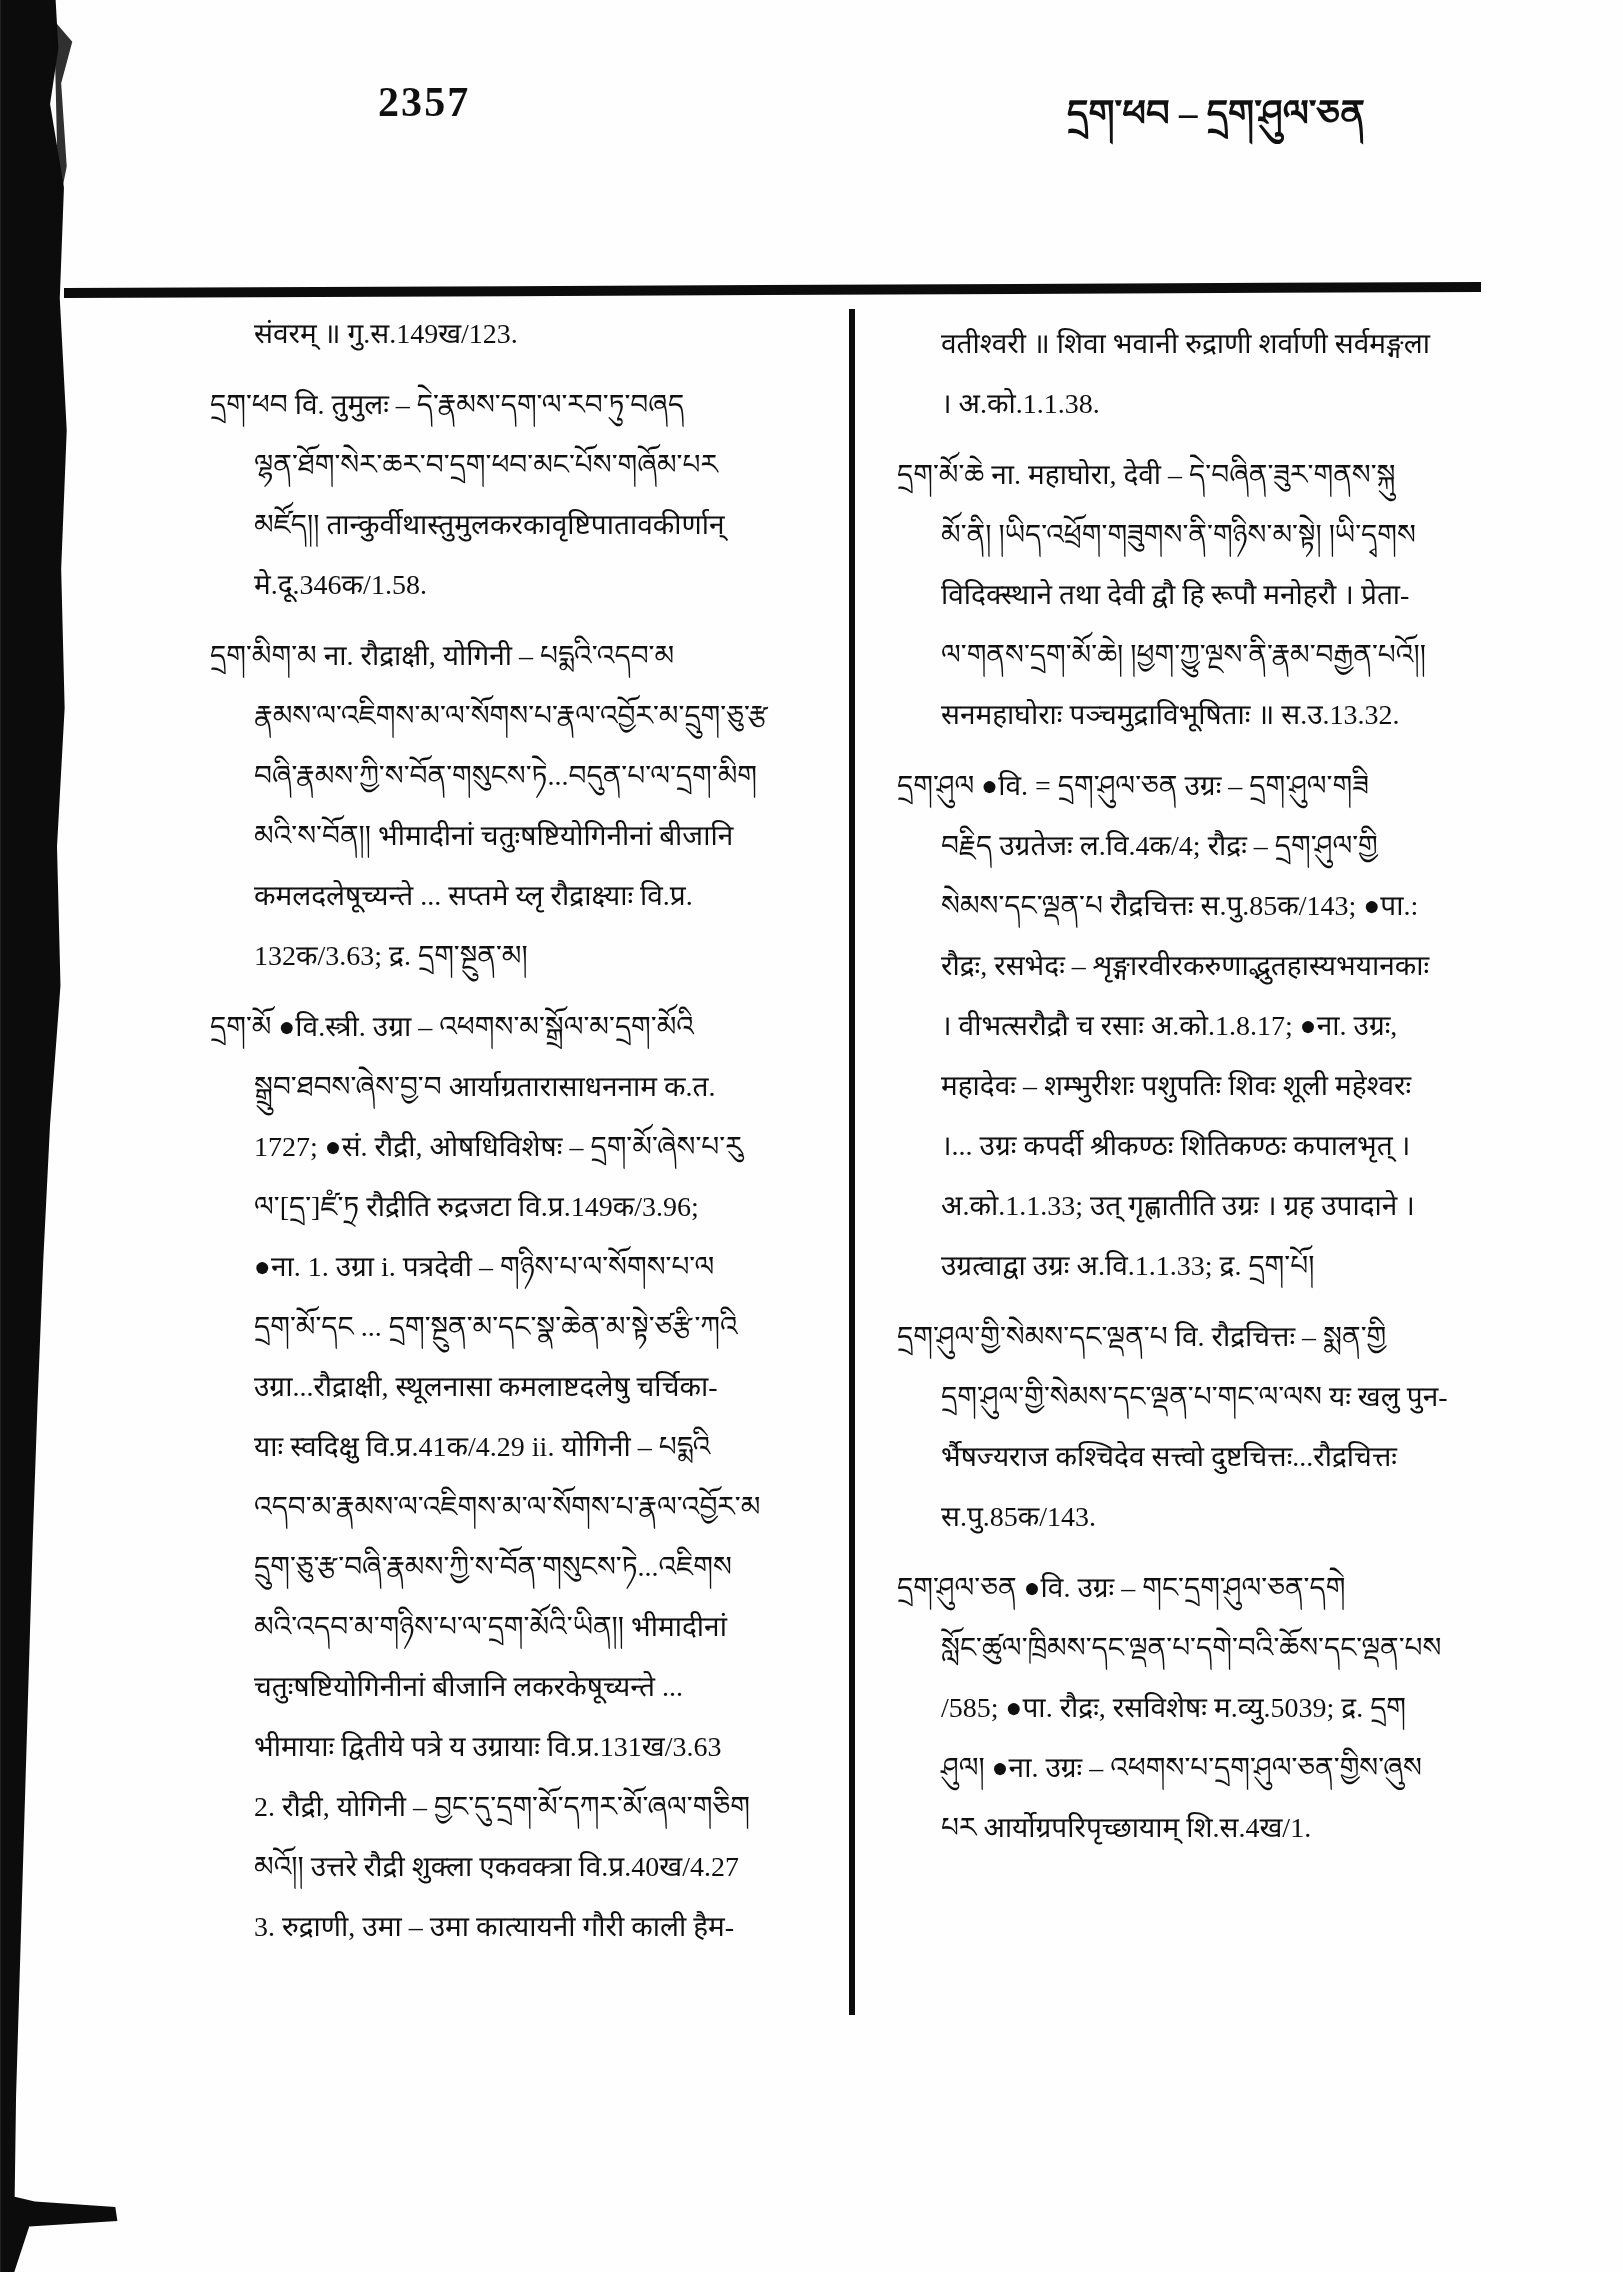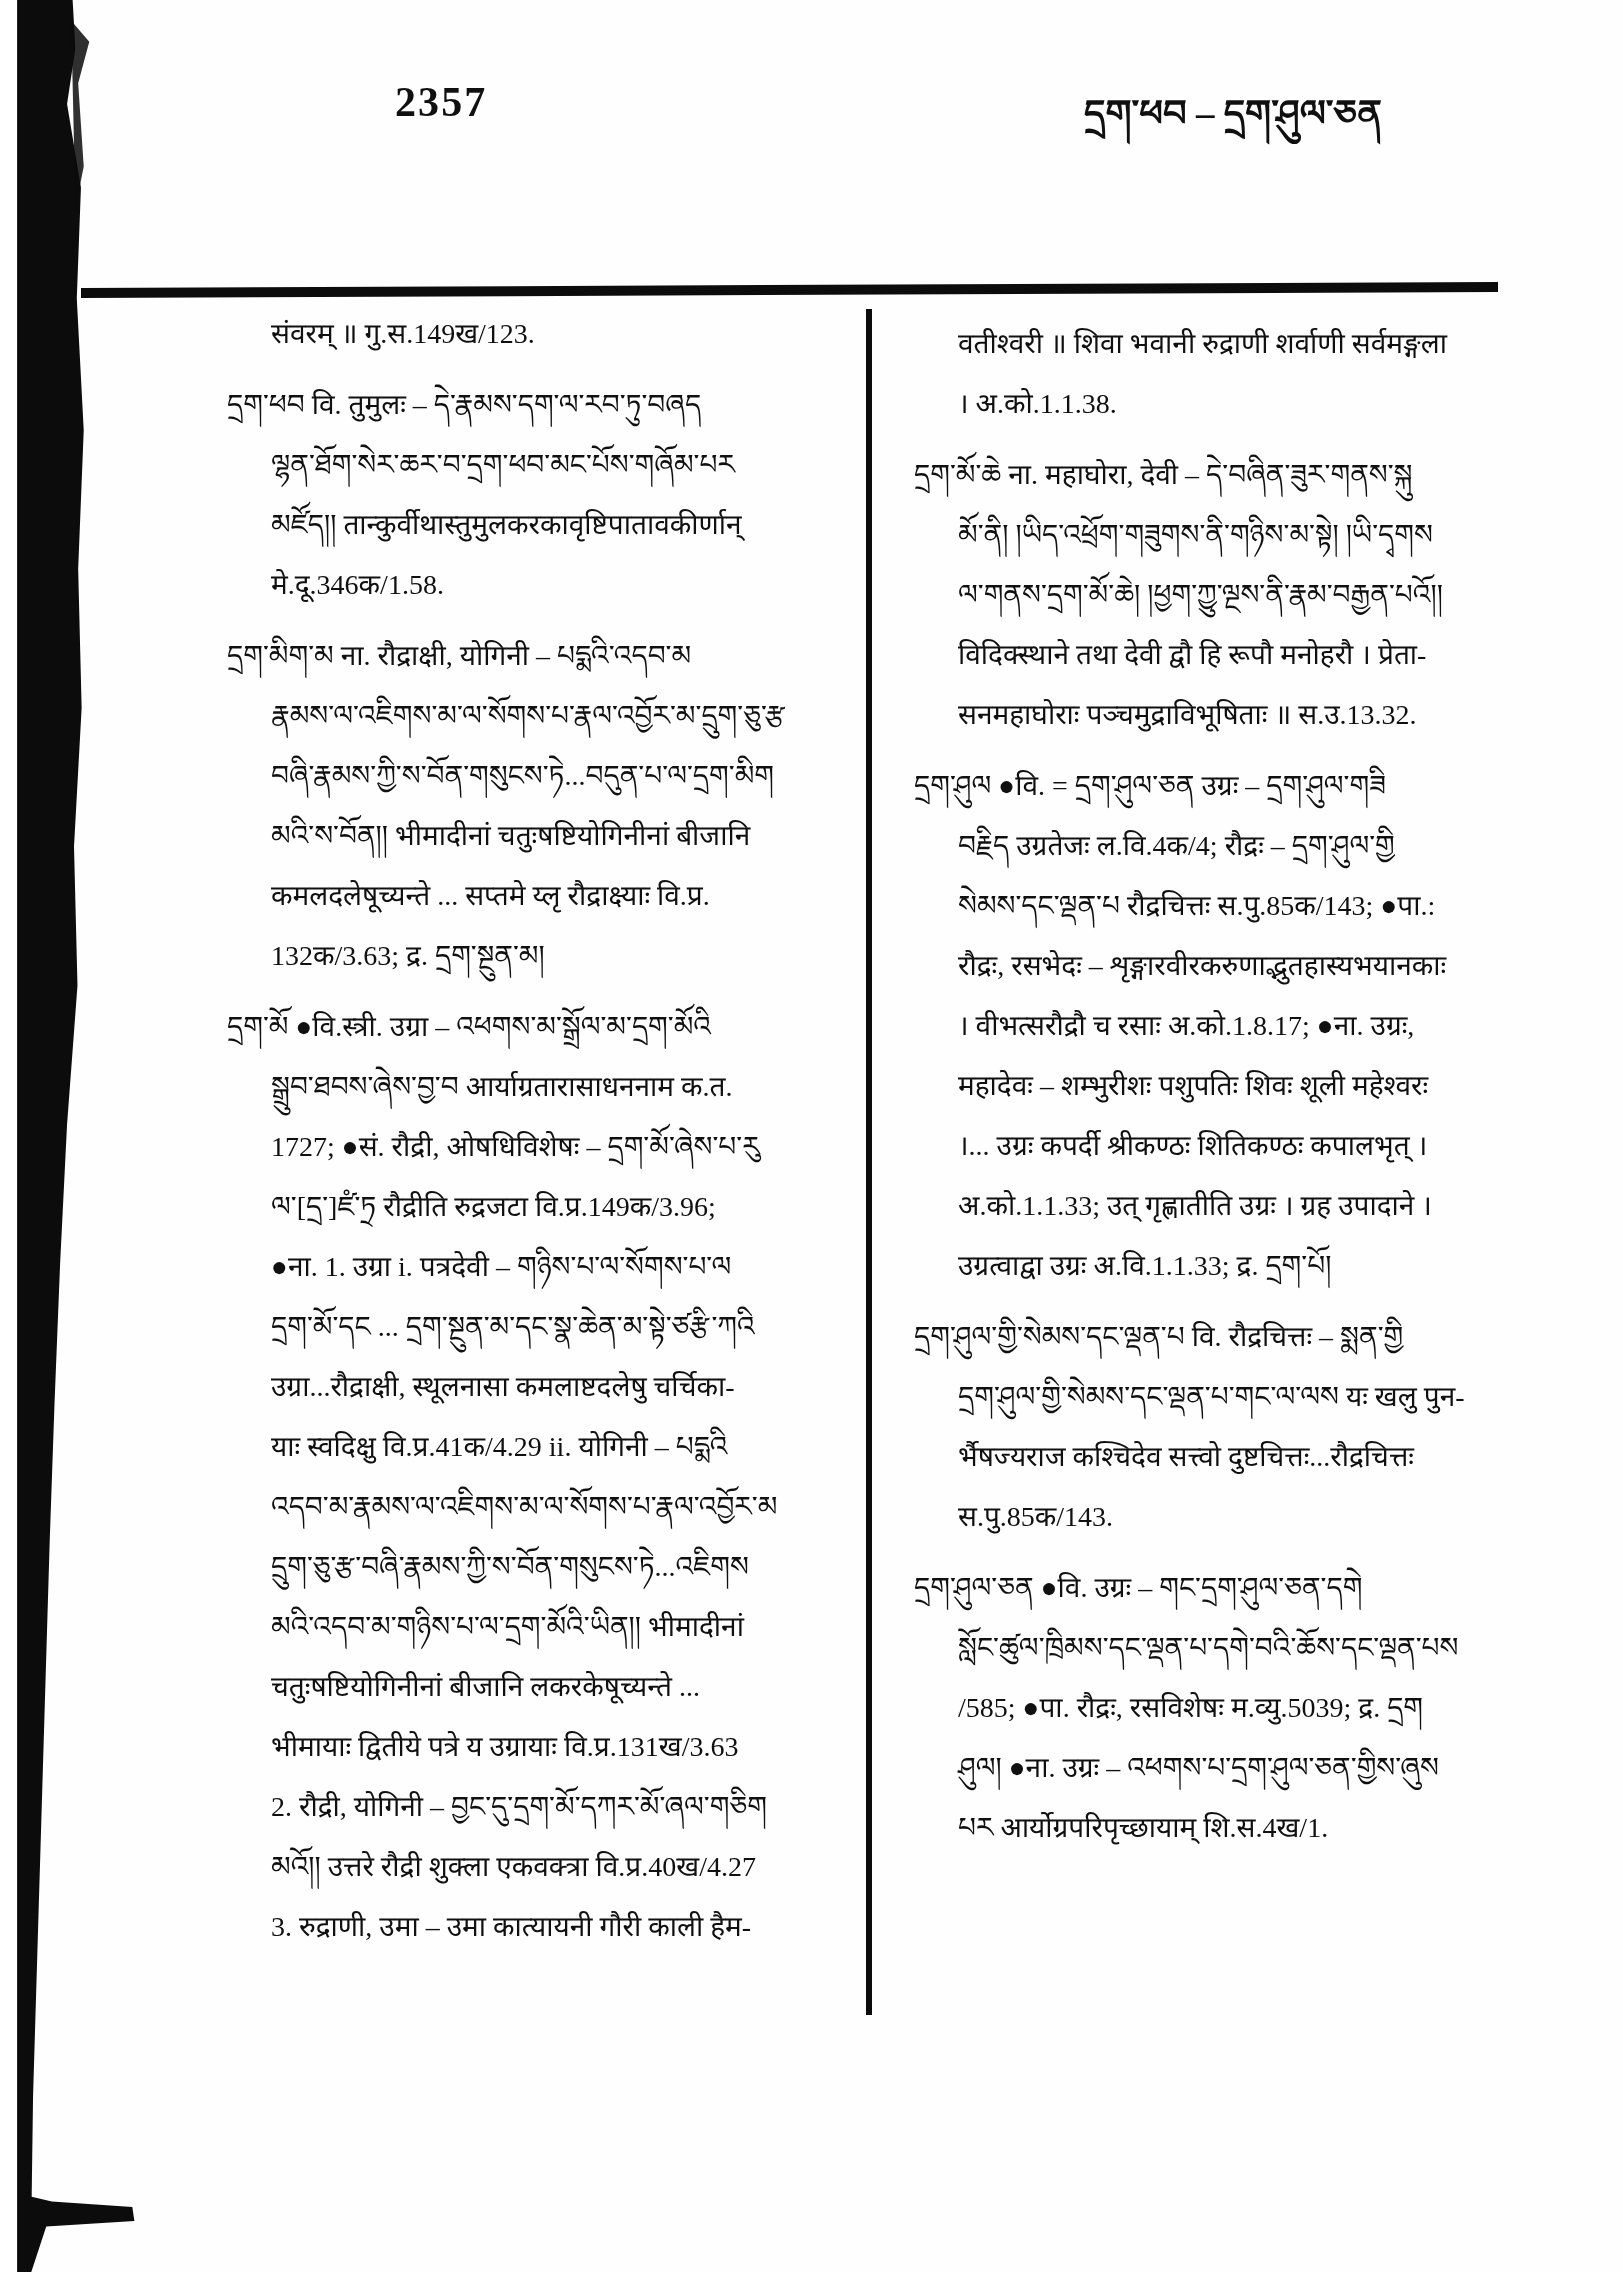--- a/index.html
+++ b/index.html
@@ -2,21 +2,21 @@
 <html style="font-size:11px"><head>
 <meta charset="utf-8">
 <style>
   html,body{margin:0;padding:0;}
   body{
     width:1623px;height:2273px;position:relative;
     background:#ffffff;color:#101010;
     font-family:"Liberation Serif","DejaVu Sans",serif;
     overflow:hidden;
   }
-  .page{position:absolute;inset:0;background:#fefefe;margin-left:17px;}
+  .page{position:absolute;inset:0;background:#fefefe;}
   .edge-svg{position:absolute;left:0;top:0;}
   .pagenum{
     position:absolute;left:378px;top:78px;
     font-size:42px;letter-spacing:2.1px;font-weight:bold;
   }
   .runhead{
     position:absolute;left:1067px;top:72px;
     font-size:37px;font-weight:bold;white-space:nowrap;font-family:Liberation Serif, serif;
   }
   .toprule{
@@ -83,22 +83,22 @@
     <div class="ln cont">2. रौद्री, योगिनी – བྱང་དུ་དྲག་མོ་དཀར་མོ་ཞལ་གཅིག</div>
     <div class="ln cont">མའོ།། उत्तरे रौद्री शुक्ला एकवक्त्रा वि.प्र.40ख/4.27</div>
     <div class="ln cont">3. रुद्राणी, उमा – उमा कात्यायनी गौरी काली हैम-</div>
   </div>
 
   <div class="col col-right">
     <div class="ln cont">वतीश्वरी ॥ शिवा भवानी रुद्राणी शर्वाणी सर्वमङ्गला</div>
     <div class="ln cont">। अ.को.1.1.38.</div>
     <div class="ln entry">དྲག་མོ་ཆེ  ना. महाघोरा, देवी – དེ་བཞིན་ཟུར་གནས་སྐུ</div>
     <div class="ln cont">མོ་ནི། །ཡིད་འཕྲོག་གཟུགས་ནི་གཉིས་མ་སྟེ། །ཡི་དྭགས</div>
+    <div class="ln cont">विदिक्स्थाने तथा देवी द्वौ हि रूपौ मनोहरौ । प्रेता-</div>
     <div class="ln cont">ལ་གནས་དྲག་མོ་ཆེ། །ཕྱག་ཀྱུ་ལྔས་ནི་རྣམ་བརྒྱན་པའོ།།</div>
-    <div class="ln cont">विदिक्स्थाने तथा देवी द्वौ हि रूपौ मनोहरौ । प्रेता-</div>
     <div class="ln cont">सनमहाघोराः पञ्चमुद्राविभूषिताः ॥ स.उ.13.32.</div>
     <div class="ln entry">དྲག་ཤུལ  ●वि. = དྲག་ཤུལ་ཅན  उग्रः – དྲག་ཤུལ་གཟི</div>
     <div class="ln cont">བརྗིད  उग्रतेजः ल.वि.4क/4; रौद्रः – དྲག་ཤུལ་གྱི</div>
     <div class="ln cont">སེམས་དང་ལྡན་པ  रौद्रचित्तः स.पु.85क/143; ●पा.:</div>
     <div class="ln cont">रौद्रः, रसभेदः – शृङ्गारवीरकरुणाद्भुतहास्यभयानकाः</div>
     <div class="ln cont">। वीभत्सरौद्रौ च रसाः अ.को.1.8.17; ●ना. उग्रः,</div>
     <div class="ln cont">महादेवः – शम्भुरीशः पशुपतिः शिवः शूली महेश्वरः</div>
     <div class="ln cont">।... उग्रः कपर्दी श्रीकण्ठः शितिकण्ठः कपालभृत् ।</div>
     <div class="ln cont">अ.को.1.1.33; उत् गृह्णातीति उग्रः । ग्रह उपादाने ।</div>
     <div class="ln cont">उग्रत्वाद्वा उग्रः अ.वि.1.1.33; द्र. དྲག་པོ།</div>

